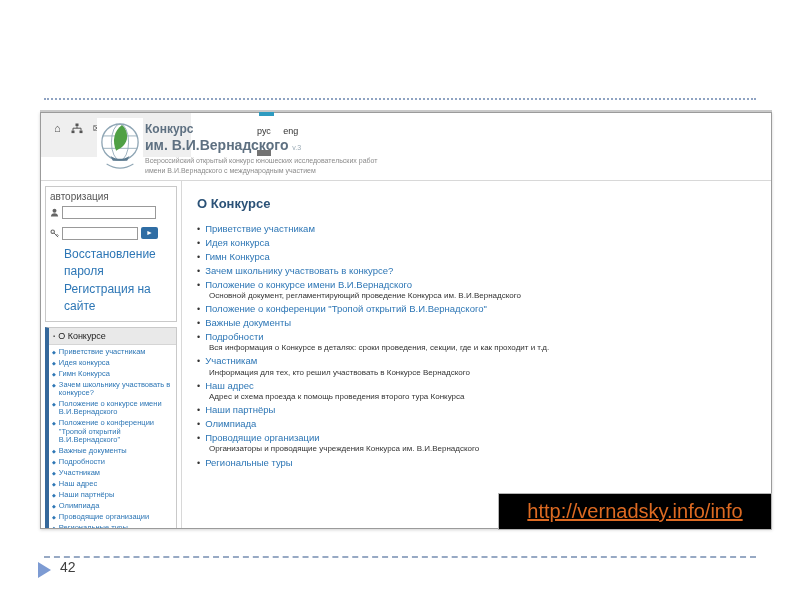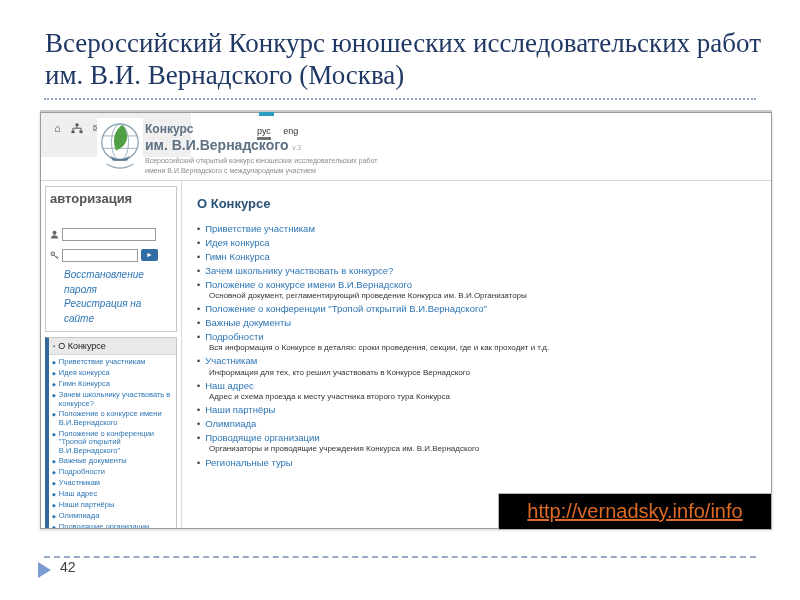--- a/index.html
+++ b/index.html
@@ -26,33 +26,33 @@
   .qicon{display:inline-block;}
   .logo-wrap{position:absolute;left:56px;top:5px;background:#fff;padding:1px 2px;}
   .logo-text{position:absolute;left:104px;top:10px;color:#5E7081;}
   .logo-name{font-size:12px;font-weight:bold;line-height:1.15;}
   .logo-name2{font-size:14px;font-weight:bold;line-height:1.15;}
   .logo-ver{font-size:7px;color:#9aaab5;font-weight:normal;}
   .tagline{position:absolute;left:104px;top:43px;font-size:7px;color:#8b8b8b;line-height:1.4;}
   .lang{position:absolute;left:216px;top:13px;font-size:9px;color:#333;}
   .lang-tab{position:absolute;left:2px;top:-14px;width:15px;height:4px;background:#2E9BC0;}
   .lang a{color:#333;text-decoration:none;}
-  .lang-ru{border-bottom:3px solid #737373;padding-bottom:1px;margin-right:10px;}
+  .lang-ru{border-bottom:6px solid #737373;padding-bottom:14px;margin-right:10px;}
 
   
   .site-sidebar{position:absolute;left:0;top:68px;bottom:0;width:141px;box-sizing:border-box;
     border-right:1px solid #d8d8d8;padding:5px 3px 0 3px;overflow:hidden;}
   .auth-box{border:1px solid #c9c9c9;padding:4px 3px 5px 4px;margin:0 1px;}
-  .auth-title{font-size:13px;color:#555;margin-bottom:19px;font-weight:bold;}
+  .auth-title{font-size:10px;color:#555;margin-bottom:1px;}
   .auth-row{display:flex;align-items:center;gap:3px;margin-bottom:3px;}
   .auth-input{width:88px;height:11px;border:1px solid #999;font-size:8px;padding:0 2px;}
   .auth-submit{width:17px;height:12px;background:#2F6DA4;color:#fff;font-size:7px;line-height:12px;
     text-align:center;border-radius:2px;cursor:pointer;}
   .auth-links{margin:4px 0 0 14px;}
-  .auth-links a{display:block;font-size:10px;color:#2d76b5;text-decoration:none;line-height:1.45;font-style:italic;}
+  .auth-links a{display:block;font-size:12px;color:#2d76b5;text-decoration:none;line-height:1.45;}
 
   .menu-box{border:1px solid #c9c9c9;border-left:4px solid #35689B;margin:5px 1px 0;}
   .menu-head{background:#e9e9e9;font-size:9px;color:#222;padding:3px 4px;border-bottom:1px solid #d5d5d5;cursor:pointer;}
   .menu-head .mark{font-size:6px;color:#555;margin-right:3px;vertical-align:1px;}
   .menu-items{padding:3px 2px 3px 3px;}
   .m-item{display:flex;gap:3px;margin-bottom:2px;align-items:flex-start;}
   .dia{color:#2d76b5;font-size:5px;line-height:9px;flex:none;}
   .menu2-box .dia{color:#444;}
   .m-link{font-size:7.5px;line-height:1.15;color:#2d76b5;text-decoration:none;}
   .menu2-box{border:1px solid #c9c9c9;margin:2px 1px 0;padding:3px 0 3px 3px;}
@@ -70,21 +70,20 @@
   
   .url-box{position:absolute;right:-1px;bottom:-2px;width:272px;height:35px;background:#000000;
     border:1px solid #b5b5b5;display:flex;align-items:center;justify-content:center;}
   .url-box a{font-size:20px;color:#DD6A22;text-decoration:underline;}
 </style>
 </head>
 <body>
 
 <div class="slide">
 
-  <h1 class="slide-title">Всероссийский Конкурс юношеских исследовательских работ им. В.И. Вернадского (Москва)</h1>
   <div class="rule-top"></div>
 
   <div class="shot">
 
     <div class="site-header">
       <div class="gray-panel"></div>
       <div class="quick-icons">
         <span class="qicon">⌂</span>
         <span class="qicon">
           <svg width="12" height="11" viewBox="0 0 12 11">
@@ -290,21 +289,21 @@
               <a href="#" class="c-link">Зачем школьнику участвовать в конкурсе?</a>
             </div>
 
           </div>
 
           <div class="c-item">
             <div class="c-row">
               <span class="dot">•</span>
               <a href="#" class="c-link">Положение о конкурсе имени В.И.Вернадского</a>
             </div>
-            <div class="c-desc">Основной документ, регламентирующий проведение Конкурса им. В.И.Организаторы</div>
+            <div class="c-desc">Основной документ, регламентирующий проведение Конкурса им. В.И.Вернадского</div>
           </div>
 
           <div class="c-item">
             <div class="c-row">
               <span class="dot">•</span>
               <a href="#" class="c-link">Положение о конференции "Тропой открытий В.И.Вернадского"</a>
             </div>
 
           </div>
 
@@ -329,21 +328,21 @@
               <a href="#" class="c-link">Участникам</a>
             </div>
             <div class="c-desc">Информация для тех, кто решил участвовать в Конкурсе Вернадского</div>
           </div>
 
           <div class="c-item">
             <div class="c-row">
               <span class="dot">•</span>
               <a href="#" class="c-link">Наш адрес</a>
             </div>
-            <div class="c-desc">Адрес и схема проезда к месту участника второго тура Конкурса</div>
+            <div class="c-desc">Адрес и схема проезда к помощь проведения второго тура Конкурса</div>
           </div>
 
           <div class="c-item">
             <div class="c-row">
               <span class="dot">•</span>
               <a href="#" class="c-link">Наши партнёры</a>
             </div>
           </div>
 
           <div class="c-item">

